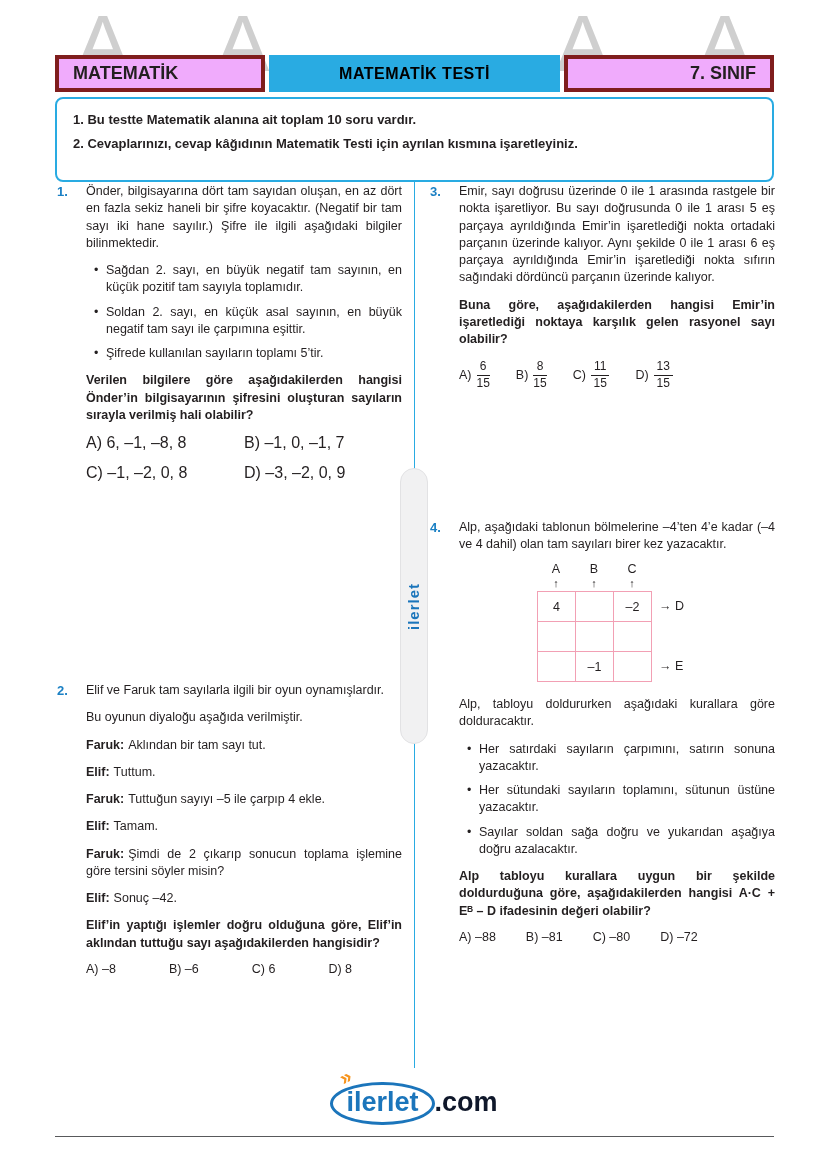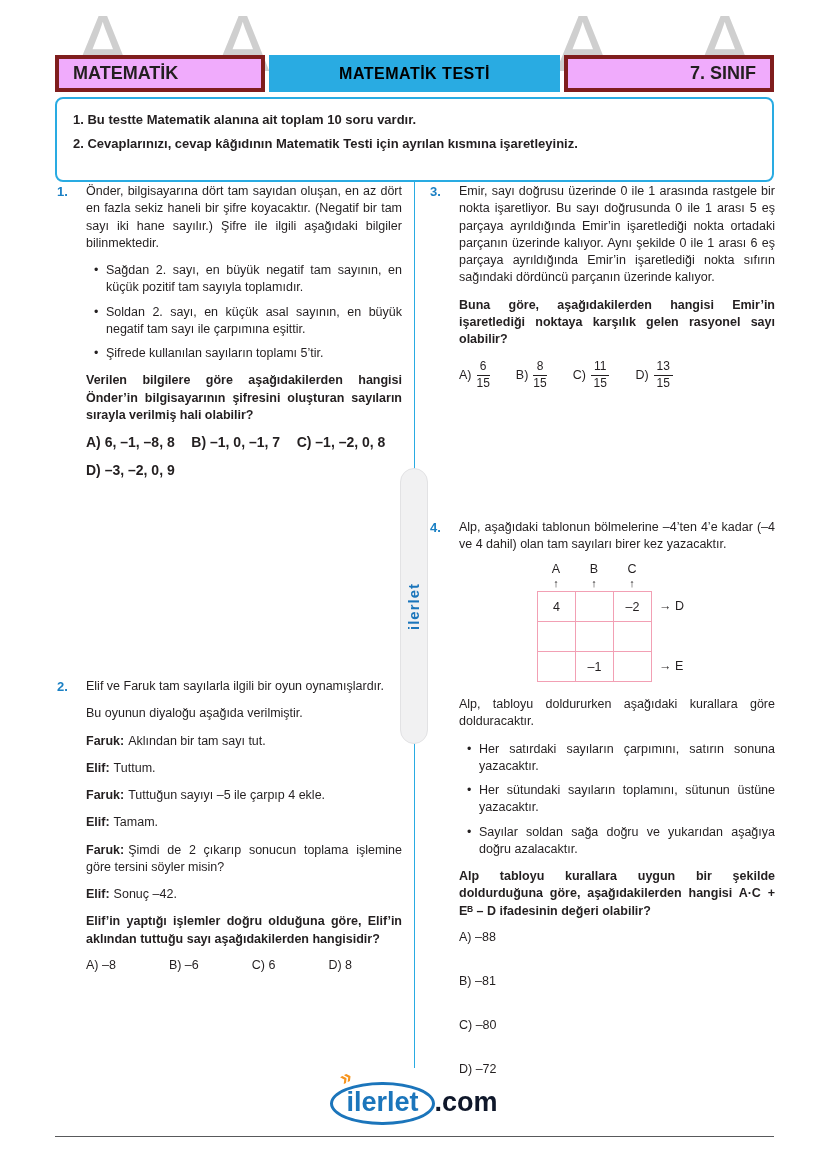--- a/index.html
+++ b/index.html
@@ -39,23 +39,23 @@
   
   .question { display: flex; }
   .q-num { width: 29px; flex-shrink: 0; font-weight: bold; font-size: 13px; color: #1b80c4; padding-top: 1px; }
   .q-body { flex: 1; }
   .txt { font-size: 12.5px; line-height: 1.38; text-align: justify; margin-bottom: 10px; }
   .bold-q { font-weight: bold; }
   .bullets { margin: 4px 0 10px 8px; }
   .bullet { position: relative; padding-left: 12px; font-size: 12.5px; line-height: 1.38; margin-bottom: 7px; text-align: justify; }
   .bullet::before { content: "•"; position: absolute; left: 0; }
   .speaker { font-weight: bold; margin-right: 4px; }
-  .opts-2col { display: grid; grid-template-columns: 1fr 1fr 1fr; row-gap: 12px; font-size: 14px; margin-top: 8px; font-weight: bold; }
+  .opts-2col { display: grid; grid-template-columns: 1fr 1fr; row-gap: 12px; font-size: 16px; margin-top: 8px; }
   .opts-row { display: flex; gap: 53px; font-size: 12.5px; margin-top: 8px; }
-  .opts-row.tight { gap: 30px; flex-direction: column; }
+  .opts-row.tight { gap: 30px; }
   .opts-frac { display: flex; gap: 26px; align-items: center; margin-top: 12px; font-size: 12.5px; }
   .frac { display: inline-block; text-align: center; margin-left: 5px; vertical-align: middle; font-size: 12px; line-height: 1.15; }
   .frac .top { display: block; border-bottom: 1px solid #231f20; padding: 0 3px 1px; }
   .frac .bot { display: block; padding-top: 1px; }
   
   .q4-fig { margin: 6px 0 14px 78px; font-size: 12.5px; }
   .q4-head { display: flex; }
   .q4-head .hc { width: 38px; text-align: center; line-height: 1.1; font-size: 12.5px; }
   .q4-head .arr { display: block; font-size: 11px; }
   .q4-body { display: flex; align-items: flex-start; margin-top: 2px; }

